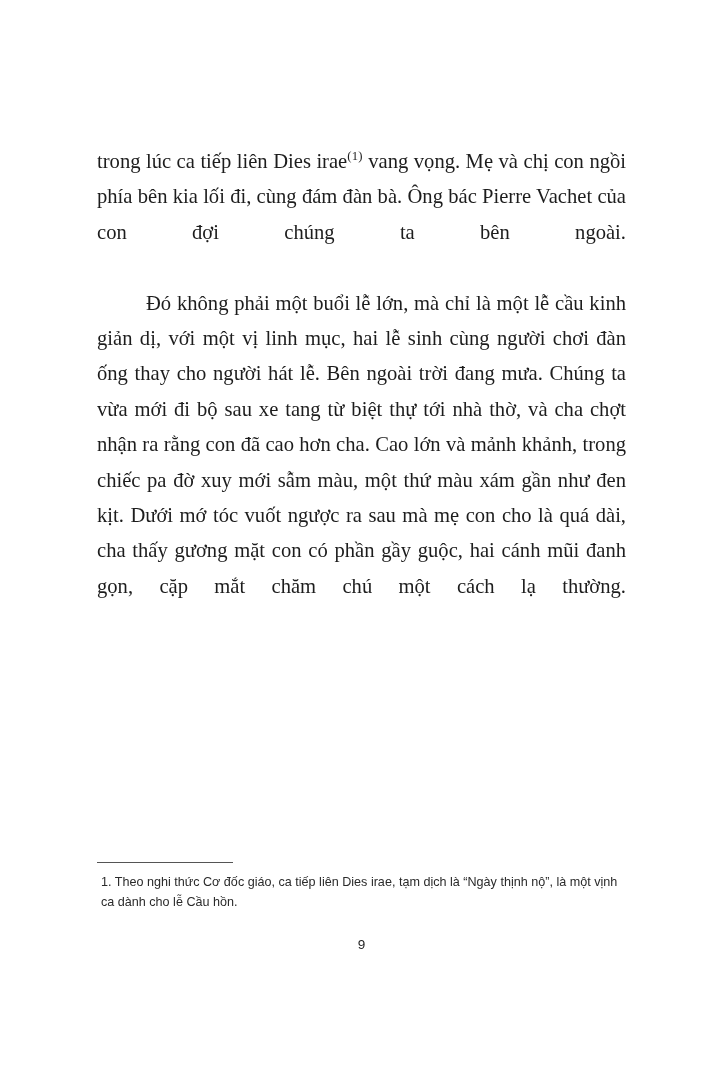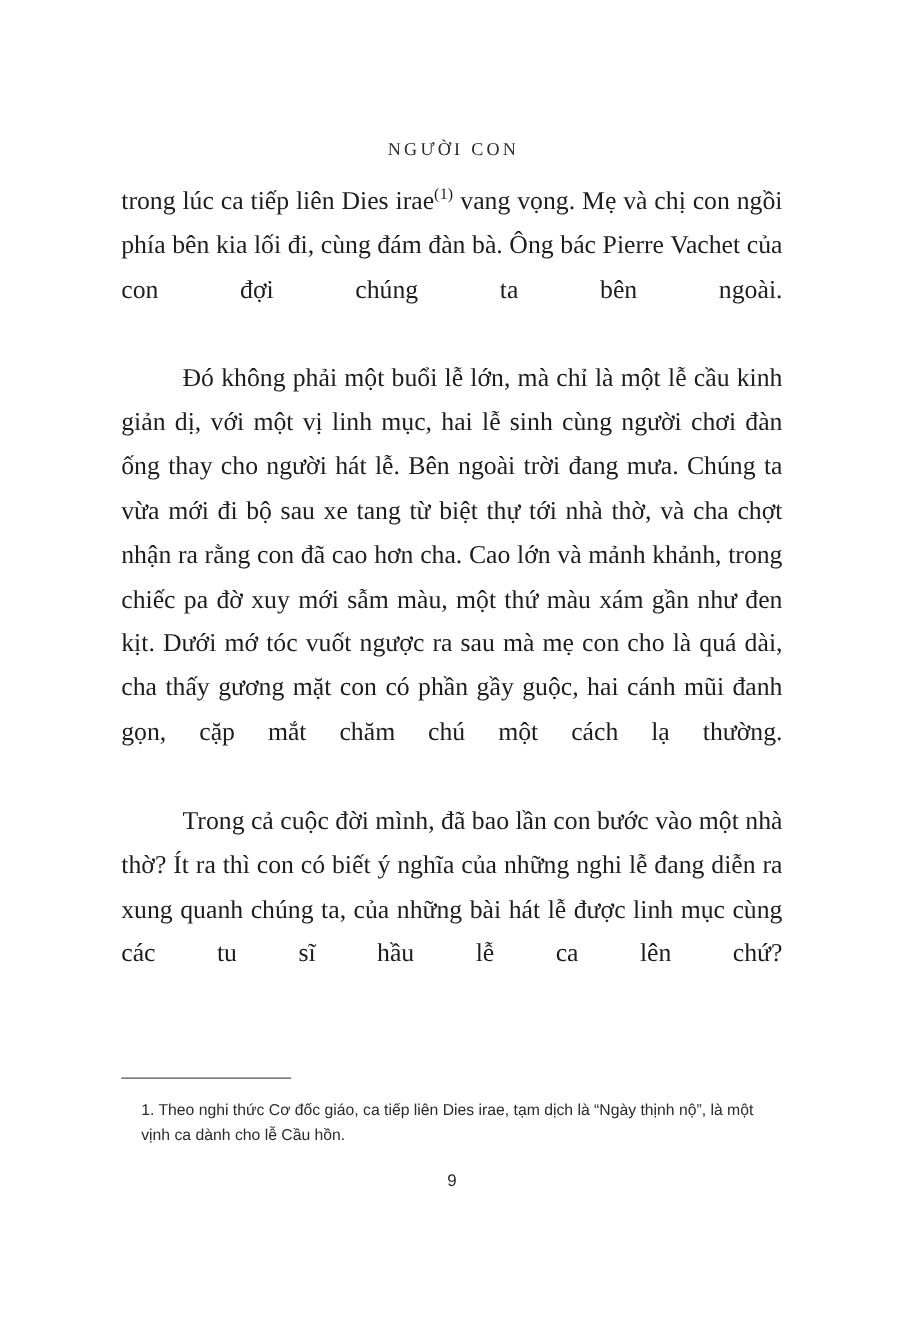--- a/index.html
+++ b/index.html
@@ -94,21 +94,21 @@
     border: 0;
     border-top: 1px solid #555555;
     margin: 0 0 10px 0;
   }
 
   .footnote-text {
     font-family: "Liberation Sans", "DejaVu Sans", sans-serif;
     font-size: 12.6px;
     line-height: 19.5px;
     color: #2a2a2a;
-    margin: 16px;
+    margin: 4px;
     text-align: left;
   }
 
   
   .folio {
     position: absolute;
     top: 938px;
     left: 97px;
     width: 529px;
     text-align: center;
@@ -116,26 +116,24 @@
     font-size: 13.5px;
     color: #262626;
     line-height: 1;
   }
 </style>
 </head>
 <body>
 
 <div class="page">
 
-  <div class="running-head">NGƯỜI CON</div>
 
   <div class="body-block">
       <p><span>trong lúc ca tiếp liên </span><span class="italic">Dies irae</span><span class="fn-ref">(1)</span><span> vang vọng. Mẹ và chị con ngồi phía bên kia lối đi, cùng đám đàn bà. Ông bác Pierre Vachet của con đợi chúng ta bên ngoài.</span></p>
       <p class="indented"><span>Đó không phải một buổi lễ lớn, mà chỉ là một lễ cầu kinh giản dị, với một vị linh mục, hai lễ sinh cùng người chơi đàn ống thay cho người hát lễ. Bên ngoài trời đang mưa. Chúng ta vừa mới đi bộ sau xe tang từ biệt thự tới nhà thờ, và cha chợt nhận ra rằng con đã cao hơn cha. Cao lớn và mảnh khảnh, trong chiếc pa đờ xuy mới sẫm màu, một thứ màu xám gần như đen kịt. Dưới mớ tóc vuốt ngược ra sau mà mẹ con cho là quá dài, cha thấy gương mặt con có phần gầy guộc, hai cánh mũi đanh gọn, cặp mắt chăm chú một cách lạ thường.</span></p>
-      <p class="indented"><span>Trong cả cuộc đời mình, đã bao lần con bước vào một nhà thờ? Ít ra thì con có biết ý nghĩa của những nghi lễ đang diễn ra xung quanh chúng ta, của những bài hát lễ được linh mục cùng các tu sĩ hầu lễ ca lên chứ?</span></p>
     </div>
 
   <div class="footnote-area">
     <hr class="footnote-rule">
     <p class="footnote-text"><span>1. Theo nghi thức Cơ đốc giáo, ca tiếp liên </span><span class="italic">Dies irae</span><span>, tạm dịch là “Ngày thịnh nộ”, là một vịnh ca dành cho lễ Cầu hồn.</span></p>
   </div>
 
   <div class="folio">9</div>
 
 </div>

